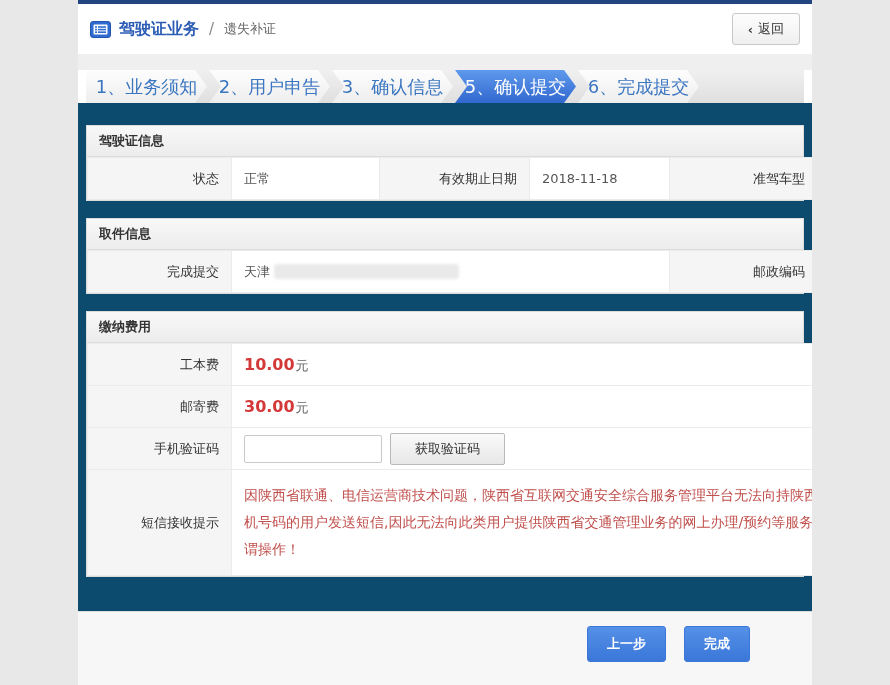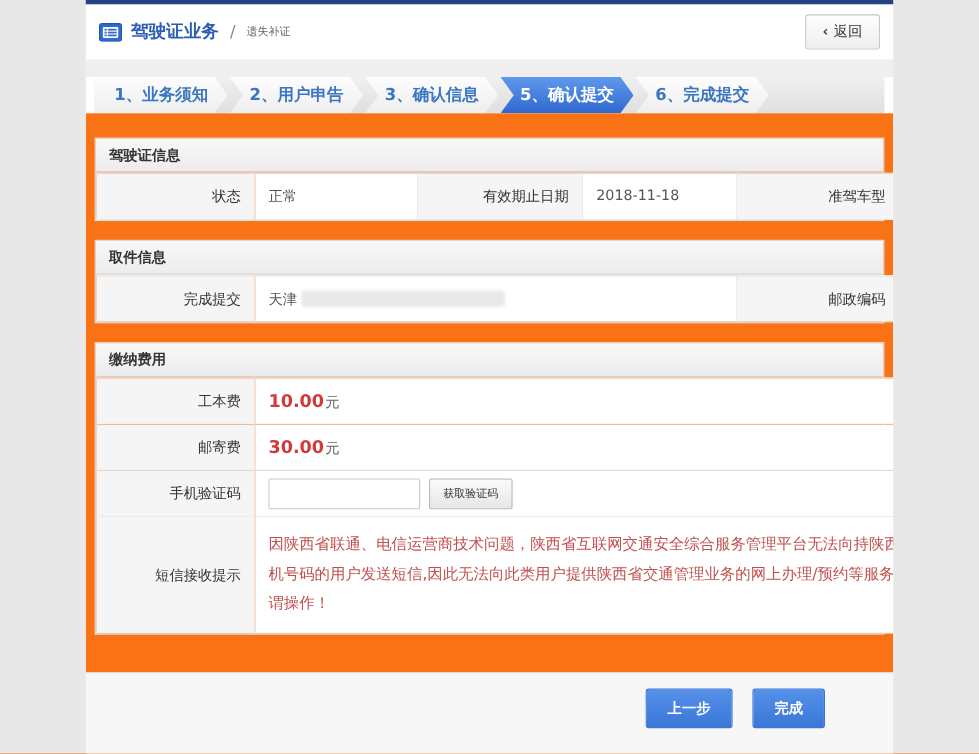--- a/index.html
+++ b/index.html
@@ -20,56 +20,56 @@
   
   .header {
     height:50px; flex:0 0 50px;
     display:flex; align-items:center; justify-content:space-between;
     padding:0 12px; background:#fff;
   }
   .header-left { display:flex; align-items:center; gap:8px; }
   .doc-icon { display:inline-flex; }
   .header-title { color:#2c5cb4; font-size:16px; font-weight:bold; }
   .header-sep  { color:#888; font-size:15px; margin:0 2px; }
-  .header-sub  { color:#666; font-size:10px; }
+  .header-sub  { color:#666; font-size:13px; }
   .back-btn {
     background:linear-gradient(#fdfdfd,#efefef);
     border:1px solid #c9c9c9; border-radius:3px;
     padding:6px 15px; font-size:13px; color:#333;
     display:inline-flex; align-items:center; gap:5px;
     cursor:pointer; font-family:inherit;
   }
   .back-chevron { font-weight:bold; color:#444; font-size:13px; }
 
   .graybar { height:16px; flex:0 0 16px; background:#efefef; }
 
   
   .stepper {
     margin:0 8px; height:33px; flex:0 0 33px;
     display:flex;
     background:linear-gradient(#f0f0f0,#dfdfdf);
   }
   .step {
     width:121px; flex:0 0 121px;
     display:flex; align-items:center; justify-content:center;
-    font-size:15px; font-weight:bold; color:#3b76c0;
+    font-size:18px; font-weight:normal; color:#3b76c0;
     background:linear-gradient(#fdfdfd,#eeeeee);
     clip-path:polygon(0 0, calc(100% - 12px) 0, 100% 50%, calc(100% - 12px) 100%, 0 100%, 12px 50%);
   }
   .step + .step { margin-left:2px; }
   .step.first {
     clip-path:polygon(0 0, calc(100% - 12px) 0, 100% 50%, calc(100% - 12px) 100%, 0 100%);
   }
   .step.active {
     background:linear-gradient(#5e99ec,#3168cf);
     color:#fff;
   }
 
   
-  .content { padding:22px 8px 0; flex:1 1 auto; background:#f97316; }
+  .content { padding:22px 8px 0; flex:1 1 auto; background:#0c4a6e; }
   .section { border:1px solid #dcdcdc; margin-bottom:17px; }
   .section-title {
     background:linear-gradient(#f8f8f8,#ececec);
     border-bottom:1px solid #dcdcdc;
     padding:6px 12px; font-size:13px; font-weight:bold; color:#333;
   }
   table.info { width:100%; border-collapse:collapse; table-layout:fixed; }
   table.info td {
     border:1px solid #ebebeb; font-size:13px;
     height:42px; padding:0 12px; overflow:hidden;
@@ -83,21 +83,21 @@
   }
   .fee-amount { color:#d4393a; font-weight:bold; font-size:16px; }
   .fee-unit { color:#666; font-size:13px; margin-left:1px; }
   .captcha-input {
     width:138px; height:28px; border:1px solid #c9c9c9; border-radius:2px;
     margin-right:8px; vertical-align:middle; font-family:inherit; font-size:13px; padding:0 6px;
   }
   .get-code-btn {
     background:linear-gradient(#fafafa,#e7e7e7);
     border:1px solid #b9b9b9; border-radius:2px;
-    padding:6px 12px; font-size:10px; color:#333; cursor:pointer;
+    padding:6px 24px; font-size:13px; color:#333; cursor:pointer;
     vertical-align:middle; font-family:Liberation Serif, serif;
   }
   td.notice-cell { padding:12px 12px !important; }
   .notice-text { color:#c0504d; font-size:14px; line-height:27px; }
 
   
   .footer {
     flex:1 0 58px;
     border-top:1px solid #dcdcdc; background:#f7f7f7;
     padding:14px 62px 0 0; text-align:right;

